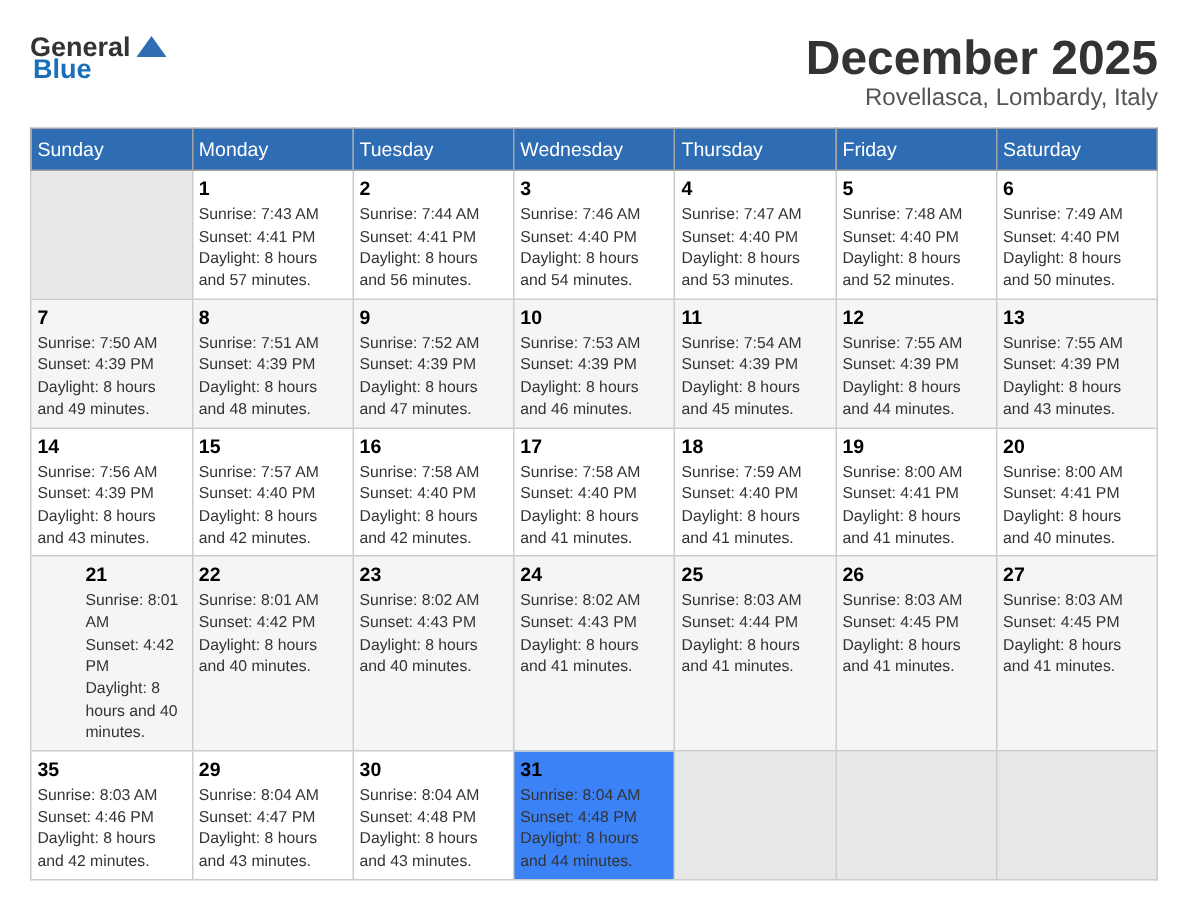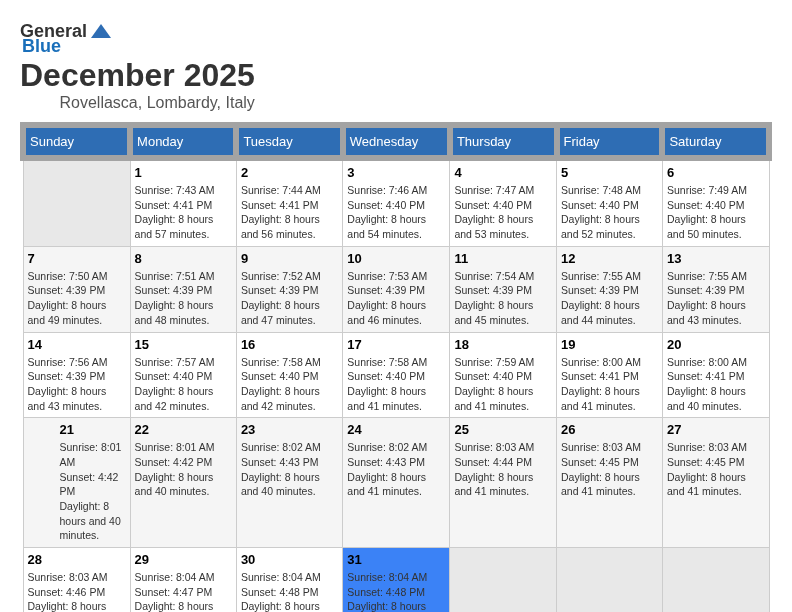--- a/index.html
+++ b/index.html
@@ -8,21 +8,20 @@
       background: #fff;
       width: 792px;
       min-height: 612px;
       padding: 20px;
     }
     .header {
       display: flex;
       justify-content: space-between;
       align-items: flex-start;
       margin-bottom: 10px;
-      flex-direction: column;
     }
     .logo {
       display: flex;
       align-items: center;
     }
     .logo-text-general {
       font-size: 18px;
       font-weight: bold;
       color: #333;
     }
@@ -48,21 +47,21 @@
       border-collapse: collapse;
       font-size: 11px;
     }
     .calendar-table th {
       background-color: #2e6db4;
       color: #fff;
       padding: 6px 4px;
       text-align: left;
       font-size: 13px;
       font-weight: normal;
-      border: 6px solid #a3a3a3;
+      border: 1px solid #a3a3a3;
     }
     .calendar-table td {
       vertical-align: top;
       border: 1px solid #ccc;
       padding: 4px;
       width: 108px;
       min-height: 80px;
       background: #fff;
     }
     .calendar-table tr:nth-child(even) td {
@@ -232,21 +231,21 @@
           <span class="day-number">26</span>
           <div class="day-info">Sunrise: 8:03 AM<br>Sunset: 4:45 PM<br>Daylight: 8 hours and 41 minutes.</div>
         </td>
         <td style="background: rgb(245, 245, 245);">
           <span class="day-number">27</span>
           <div class="day-info">Sunrise: 8:03 AM<br>Sunset: 4:45 PM<br>Daylight: 8 hours and 41 minutes.</div>
         </td>
       </tr>
       <tr>
         <td style="background: rgb(255, 255, 255);">
-          <span class="day-number">28</span>
+          <span class="day-number">35</span>
           <div class="day-info">Sunrise: 8:03 AM<br>Sunset: 4:46 PM<br>Daylight: 8 hours and 42 minutes.</div>
         </td>
         <td style="background: rgb(255, 255, 255);">
           <span class="day-number">29</span>
           <div class="day-info">Sunrise: 8:04 AM<br>Sunset: 4:47 PM<br>Daylight: 8 hours and 43 minutes.</div>
         </td>
         <td style="background: rgb(255, 255, 255);">
           <span class="day-number">30</span>
           <div class="day-info">Sunrise: 8:04 AM<br>Sunset: 4:48 PM<br>Daylight: 8 hours and 43 minutes.</div>
         </td>

